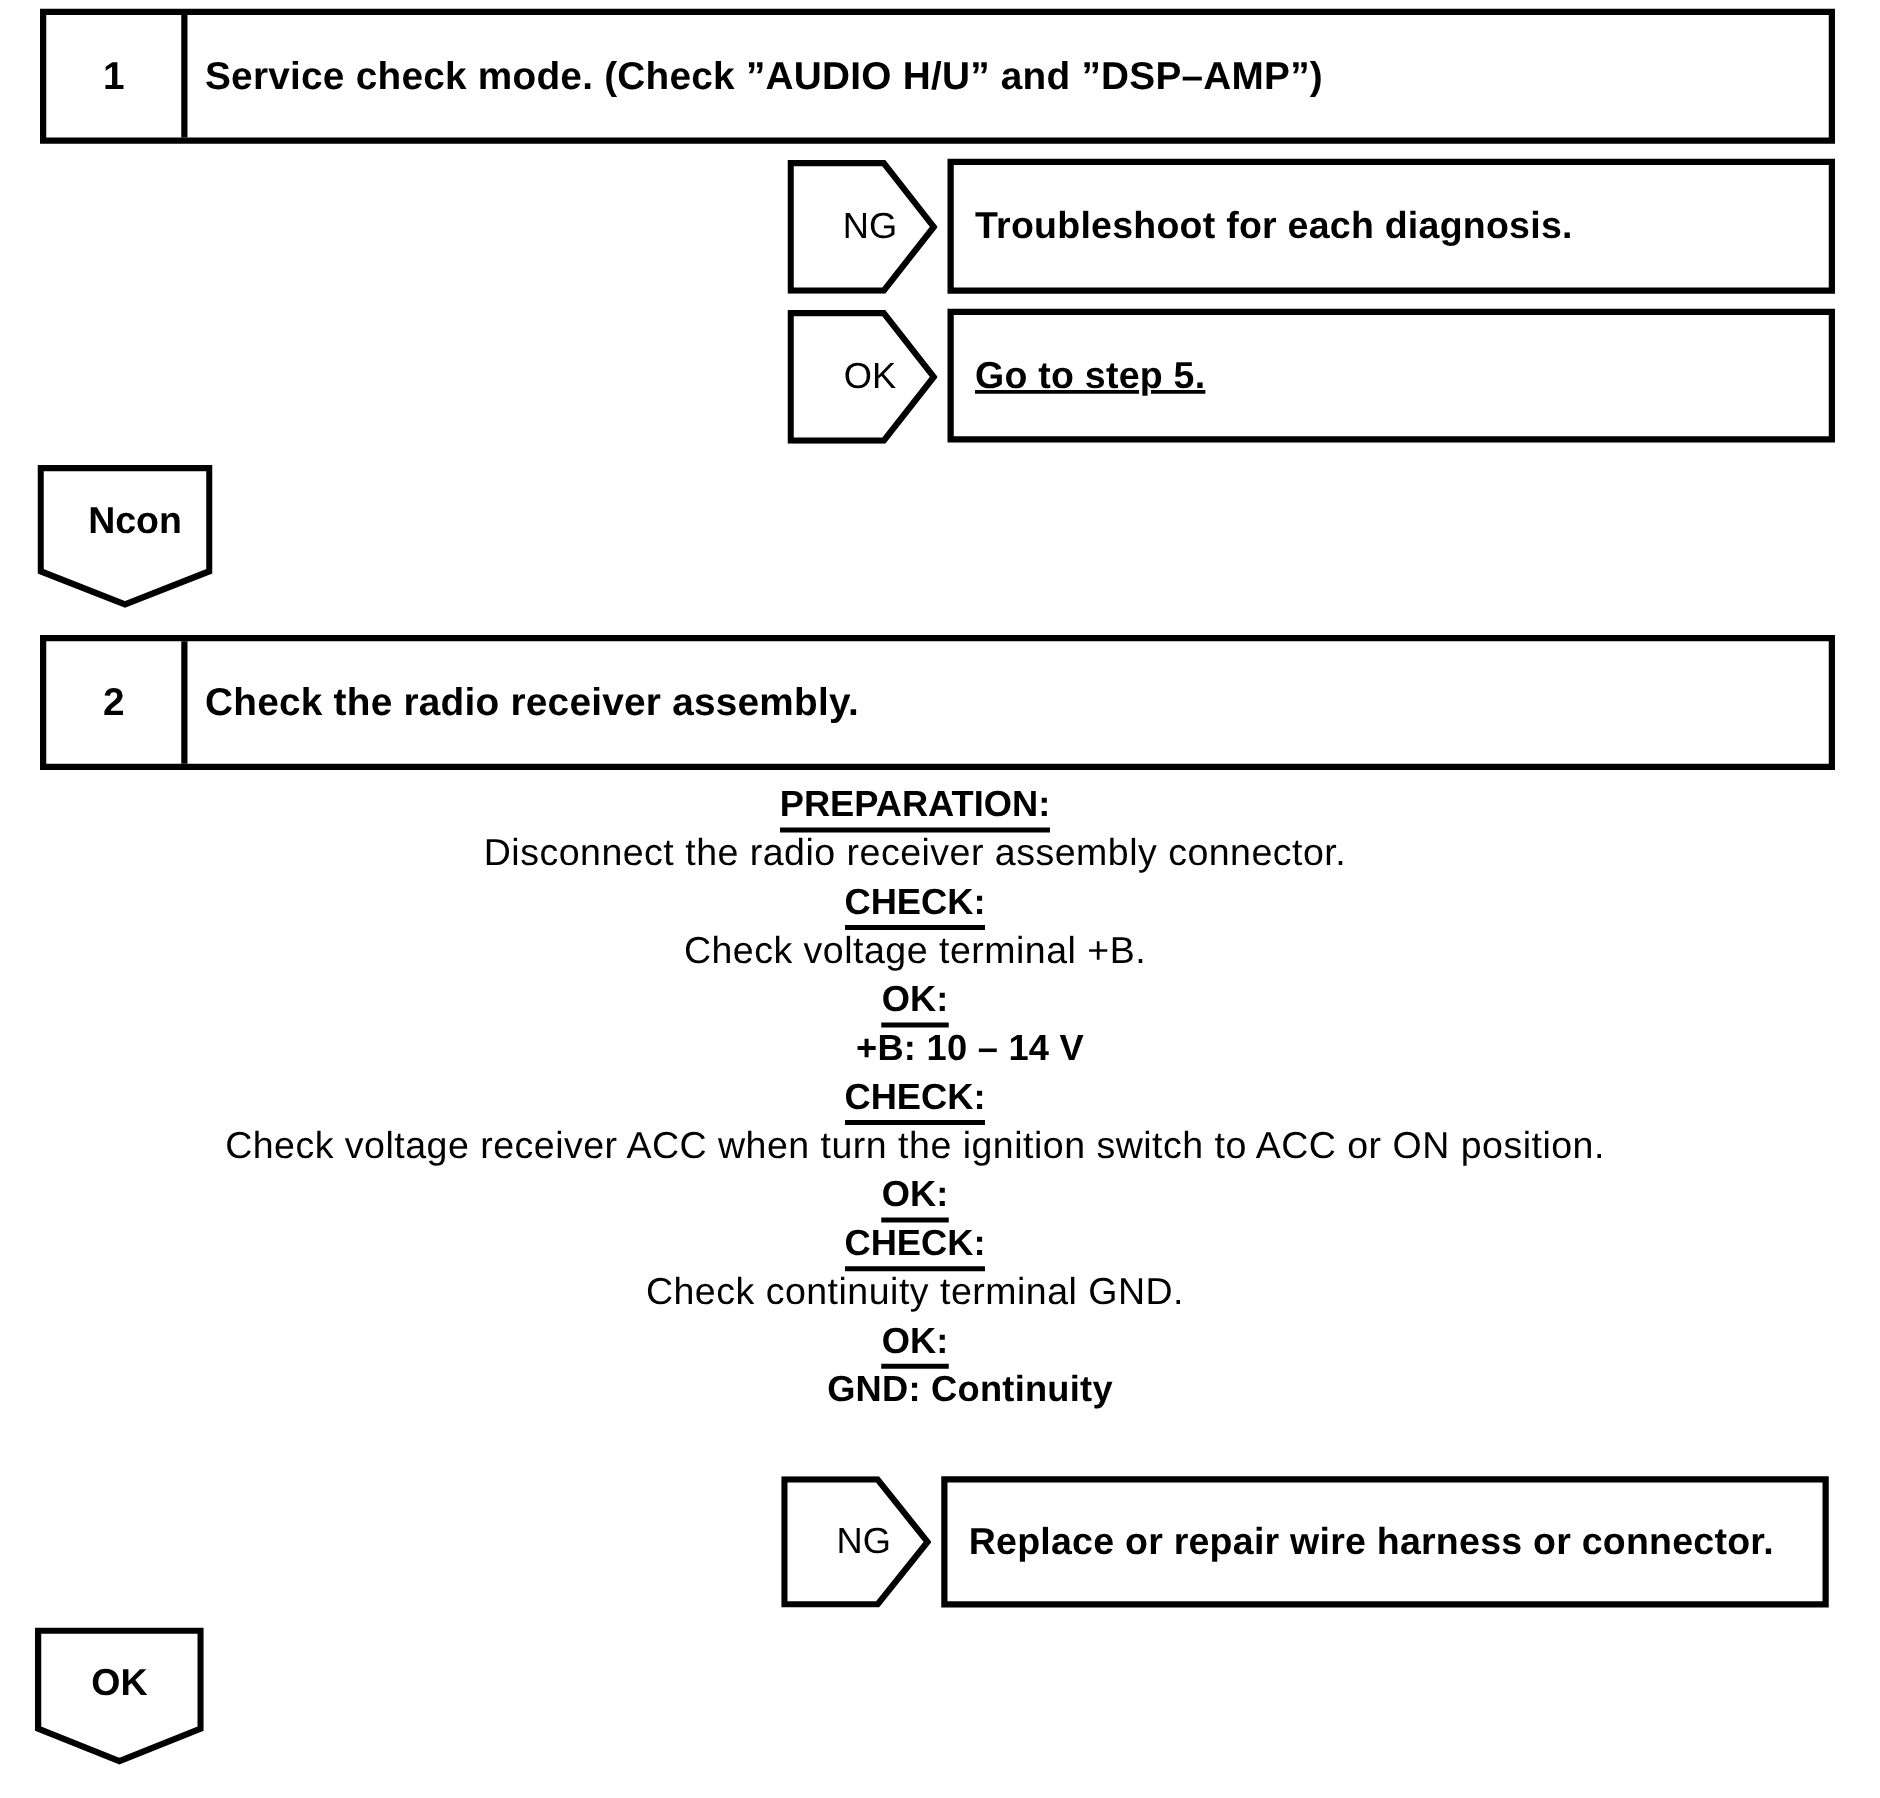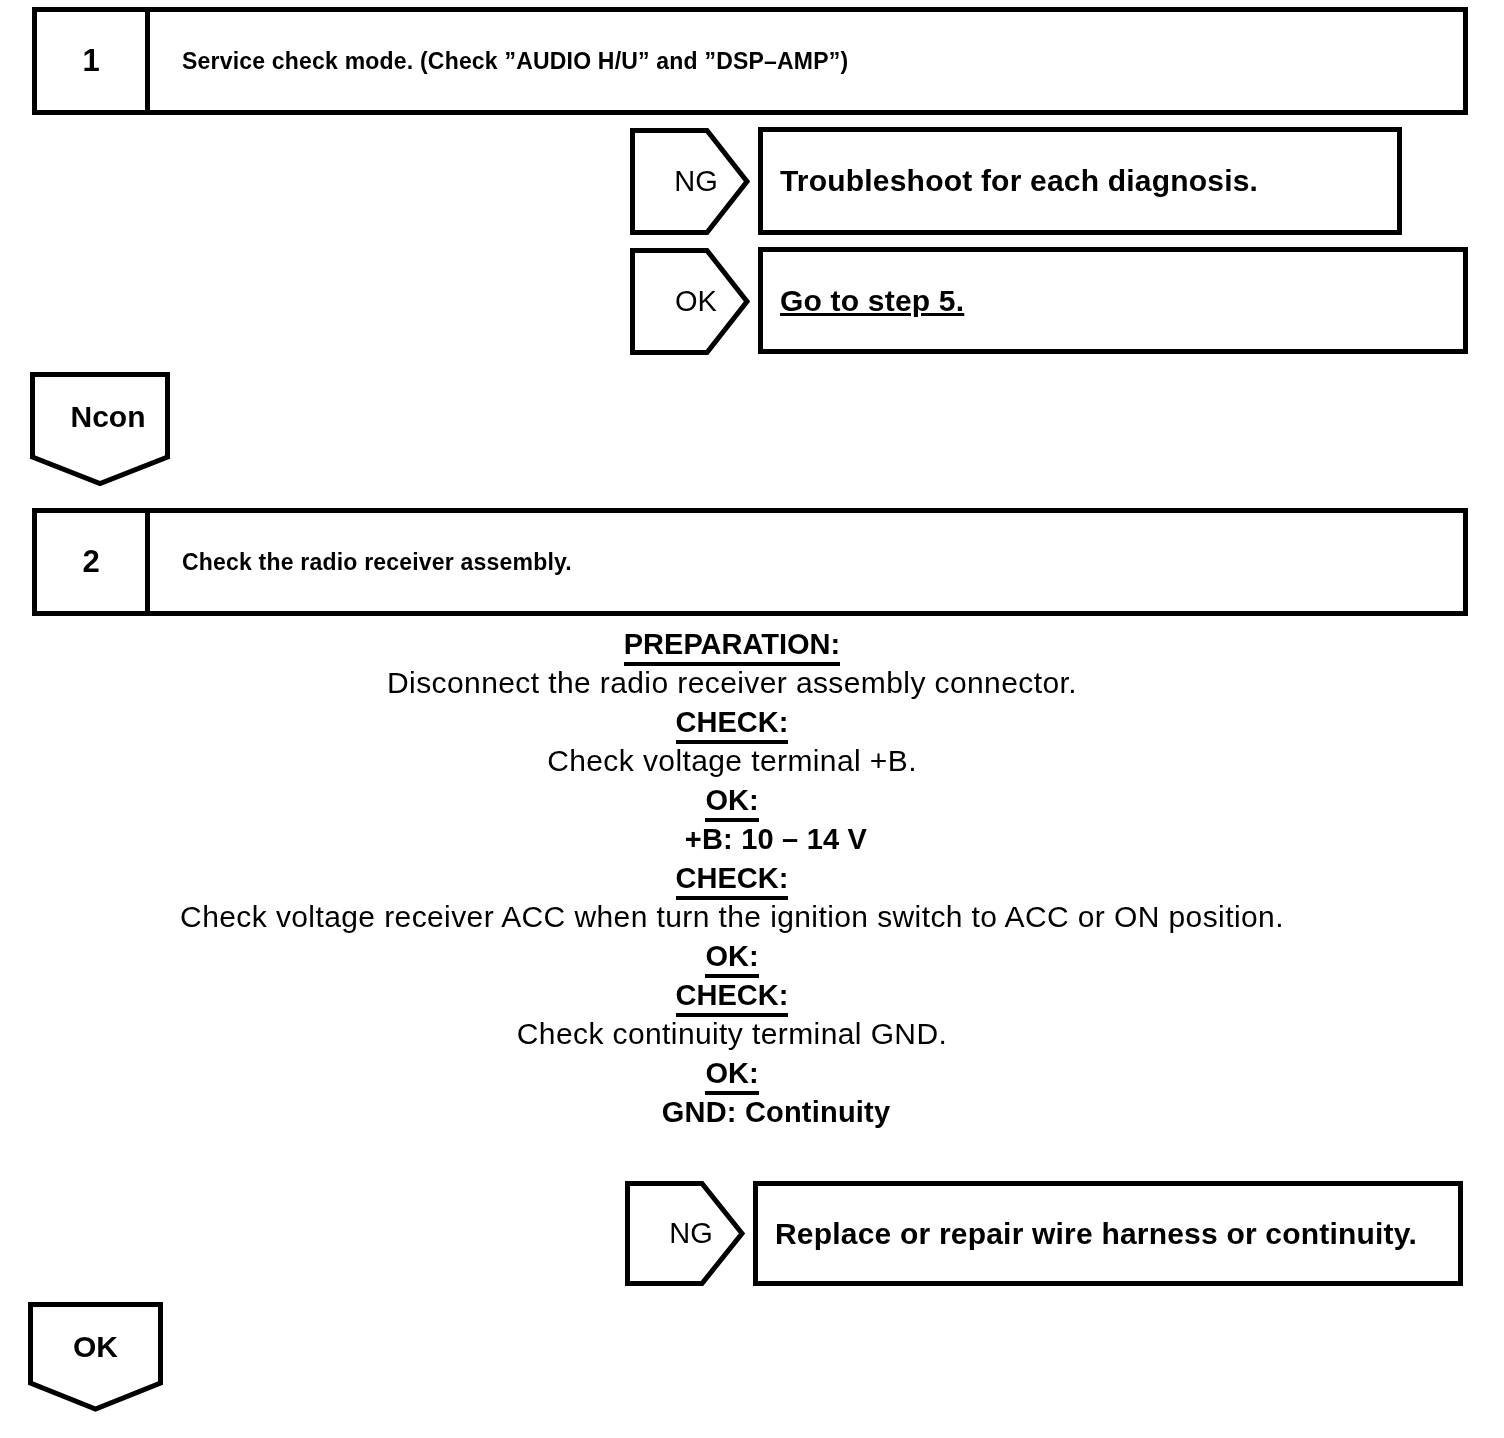--- a/index.html
+++ b/index.html
@@ -30,23 +30,23 @@
     display: flex;
     align-items: center;
     justify-content: center;
     font-weight: 700;
     font-size: 31px;
   }
   .step-title {
     flex: 1;
     display: flex;
     align-items: center;
-    padding-left: 32px;
+    padding-left: 14px;
     font-weight: 700;
-    font-size: 23px;
+    font-size: 31px;
     letter-spacing: 0.2px;
     text-align: right;
   }
 
   
   .arrow-wrap { position: absolute; }
   .arrow-label {
     position: absolute;
     left: 0; top: 0; bottom: 0; right: 28px;
     display: flex;
@@ -119,21 +119,21 @@
     <div class="step-num">1</div>
     <div class="step-title">Service check mode. (Check ”AUDIO H/U” and ”DSP–AMP”)</div>
   </div>
 
   <div class="arrow-wrap" style="left:630px; top:128px; width:120px; height:107px;">
     <svg width="120" height="107" viewBox="0 0 120 107">
       <polygon points="2.5,2.5 77,2.5 117,53.5 77,104.5 2.5,104.5" fill="#ffffff" stroke="#000000" stroke-width="5"></polygon>
     </svg>
     <div class="arrow-label">NG</div>
   </div>
-  <div class="result-box" style="left:758px; top:127px; width:644px; height:108px;">Troubleshoot for each diagnosis.</div>
+  <div class="result-box" style="left:758px; top:127px; width:710px; height:108px;">Troubleshoot for each diagnosis.</div>
 
   <div class="arrow-wrap" style="left:630px; top:248px; width:120px; height:107px;">
     <svg width="120" height="107" viewBox="0 0 120 107">
       <polygon points="2.5,2.5 77,2.5 117,53.5 77,104.5 2.5,104.5" fill="#ffffff" stroke="#000000" stroke-width="5"></polygon>
     </svg>
     <div class="arrow-label">OK</div>
   </div>
   <div class="result-box" style="left:758px; top:247px; width:710px; height:107px;text-decoration:underline;">Go to step 5.</div>
 
   <div class="arrow-wrap" style="left:30px; top:372px; width:156px; height:115px;">
@@ -163,21 +163,21 @@
     <div class="pline label"><span class="txt">OK:</span></div>
     <div class="pline value"><span class="txt">GND: Continuity</span></div>
   </div>
 
   <div class="arrow-wrap" style="left:625px; top:1181px; width:120px; height:105px;">
     <svg width="120" height="105" viewBox="0 0 120 105">
       <polygon points="2.5,2.5 77,2.5 117,52.5 77,102.5 2.5,102.5" fill="#ffffff" stroke="#000000" stroke-width="5"></polygon>
     </svg>
     <div class="arrow-label">NG</div>
   </div>
-  <div class="result-box" style="left:753px; top:1181px; width:710px; height:105px;">Replace or repair wire harness or continuity.</div>
+  <div class="result-box" style="left:753px; top:1181px; width:710px; height:105px;">Replace or repair wire harness or connector.</div>
 
   <div class="arrow-wrap" style="left:28px; top:1302px; width:135px; height:110px;">
     <svg width="135" height="110" viewBox="0 0 135 110">
       <polygon points="2.5,2.5 132.5,2.5 132.5,81 67.5,107 2.5,81" fill="#ffffff" stroke="#000000" stroke-width="5"></polygon>
     </svg>
     <div class="conn-label">OK</div>
   </div>
 
 </div>
 

